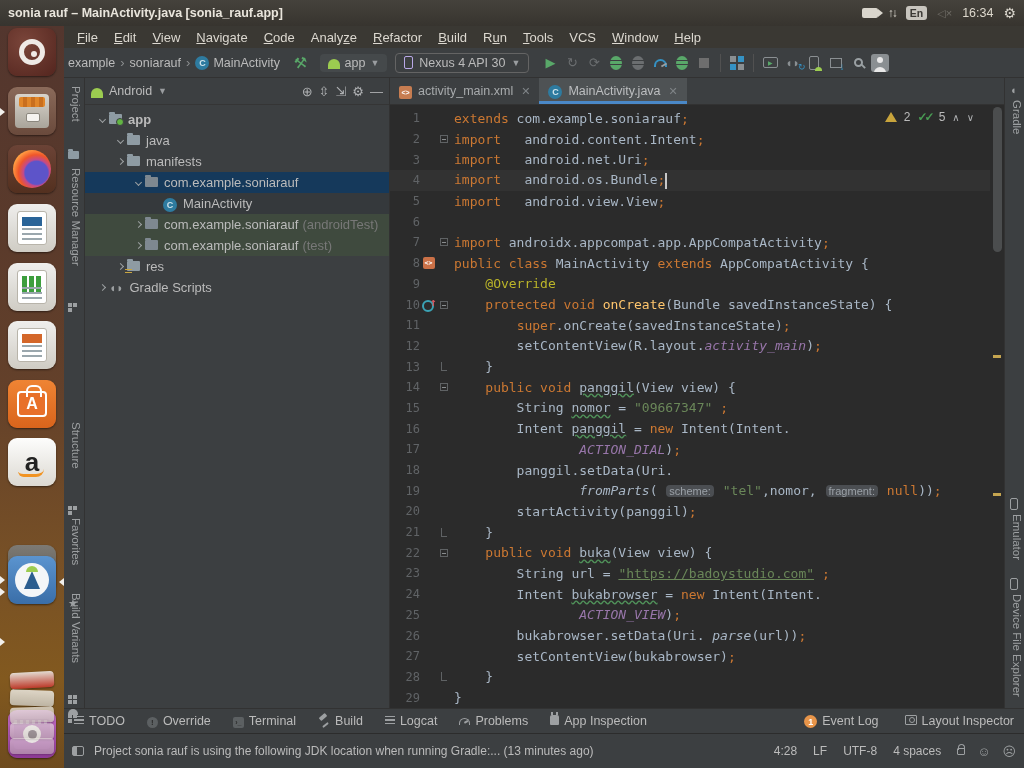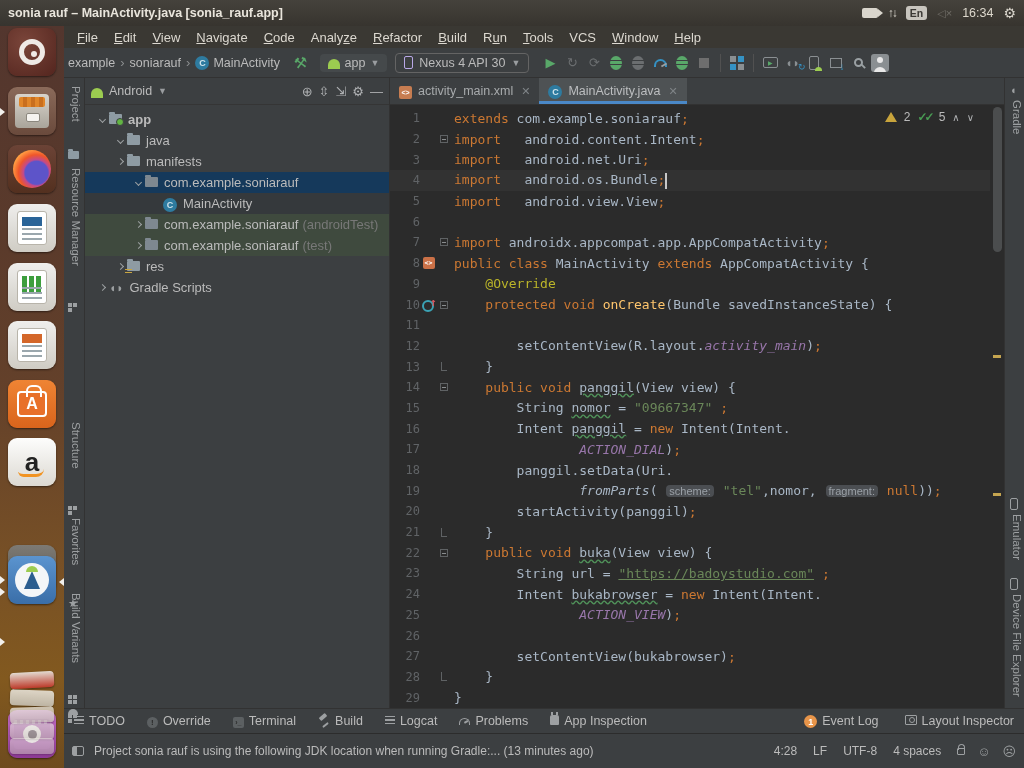--- a/index.html
+++ b/index.html
@@ -611,20 +611,21 @@
                   </span>
                   <span class="lfold">
                     <span class="fold-s"></span>
                   </span>
                   <span class="lcode"><span class="tk-d">    </span><span class="tk-k">protected void</span><span class="tk-d"> </span><span class="tk-m">onCreate</span><span class="tk-d">(Bundle savedInstanceState) {</span></span>
                 </div>
                 <div class="line">
                   <span class="lnum">11</span>
                   <span class="lico"></span>
                   <span class="lfold"></span>
+                  <span class="lcode"><span class="tk-d">        </span><span class="tk-k">super</span><span class="tk-d">.onCreate(savedInstanceState)</span><span class="tk-p">;</span></span>
                 </div>
                 <div class="line">
                   <span class="lnum">12</span>
                   <span class="lico"></span>
                   <span class="lfold"></span>
                   <span class="lcode"><span class="tk-d">        setContentView(R.layout.</span><span class="tk-c">activity_main</span><span class="tk-d">)</span><span class="tk-p">;</span></span>
                 </div>
                 <div class="line">
                   <span class="lnum">13</span>
                   <span class="lico"></span>
@@ -708,20 +709,21 @@
                 <div class="line">
                   <span class="lnum">25</span>
                   <span class="lico"></span>
                   <span class="lfold"></span>
                   <span class="lcode"><span class="tk-d">                </span><span class="tk-c">ACTION_VIEW</span><span class="tk-d">)</span><span class="tk-p">;</span></span>
                 </div>
                 <div class="line">
                   <span class="lnum">26</span>
                   <span class="lico"></span>
                   <span class="lfold"></span>
+                  <span class="lcode"><span class="tk-d">        bukabrowser.setData(Uri. </span><span class="tk-mi">parse</span><span class="tk-d">(url))</span><span class="tk-p">;</span></span>
                 </div>
                 <div class="line">
                   <span class="lnum">27</span>
                   <span class="lico"></span>
                   <span class="lfold"></span>
                   <span class="lcode"><span class="tk-d">        setContentView(bukabrowser)</span><span class="tk-p">;</span></span>
                 </div>
                 <div class="line">
                   <span class="lnum">28</span>
                   <span class="lico"></span>

